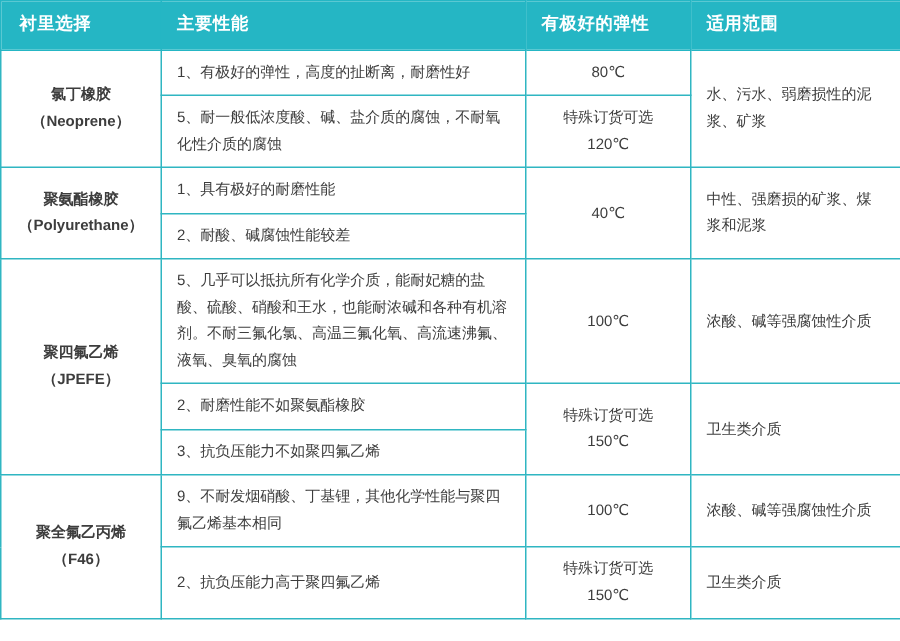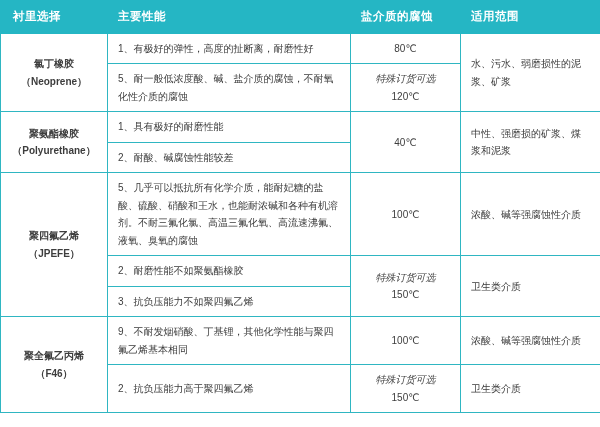--- a/index.html
+++ b/index.html
@@ -72,38 +72,38 @@
   td.temp {
     text-align: center;
     line-height: 1.7;
   }
   td.range {
     line-height: 1.75;
   }
   .dash-bottom { border-bottom: 1px dashed #7fd2da; }
   .no-top { border-top: none; }
 
-  .nowrapline { white-space: nowrap; font-style: italic; }
+  .nowrapline { white-space: nowrap; }
 </style>
 </head>
 <body>
 
 <div class="table-wrap">
   <table class="spec">
     <colgroup>
       <col class="c1">
         <col class="c2">
         <col class="c3">
         <col class="c4">
     </colgroup>
     <thead>
       <tr>
         <th class="first">衬里选择</th>
         <th>主要性能</th>
-        <th>盐介质的腐蚀</th>
+        <th>有极好的弹性</th>
         <th>适用范围</th>
       </tr>
     </thead>
     <tbody>
 
       <tr>
         <td class="namecell" rowspan="2">
           <span>氯丁橡胶</span>
           <span class="en">（Neoprene）</span>
         </td>

